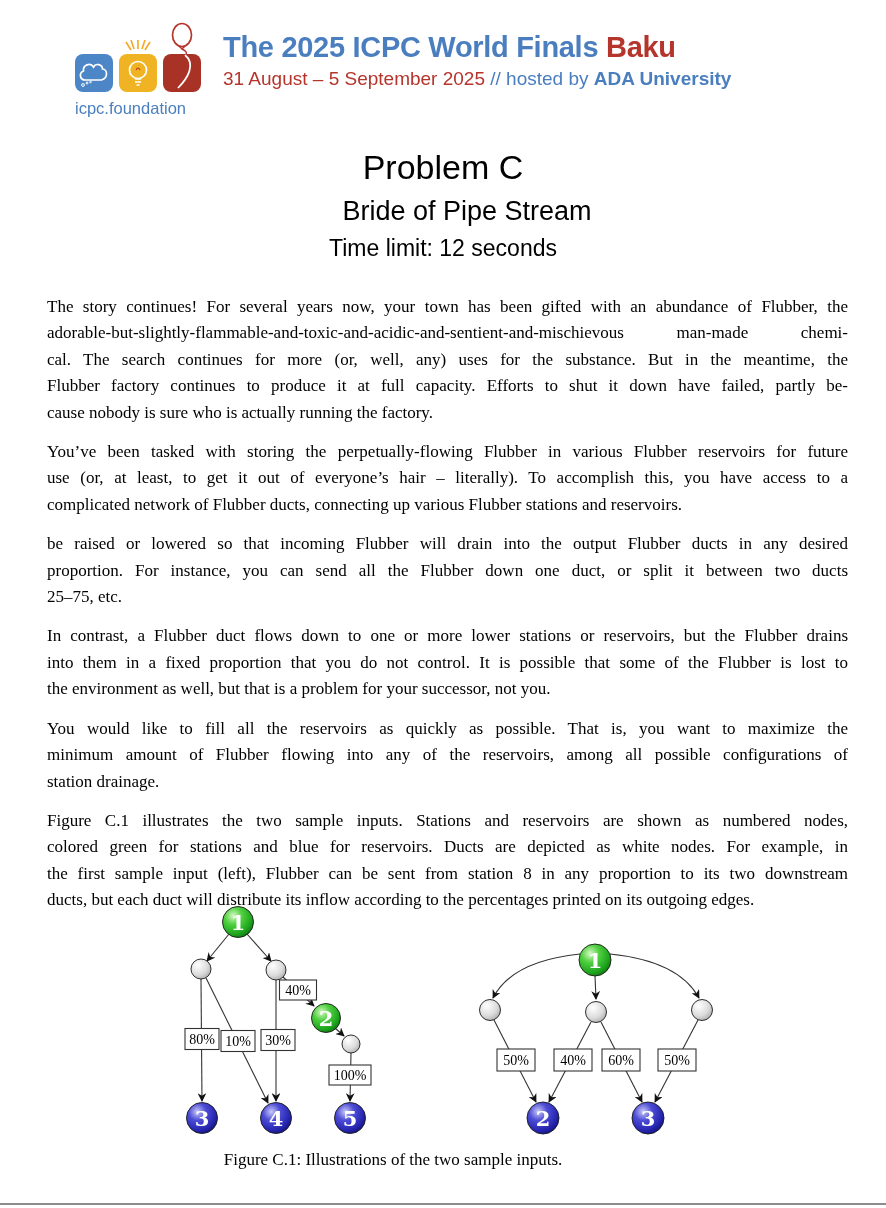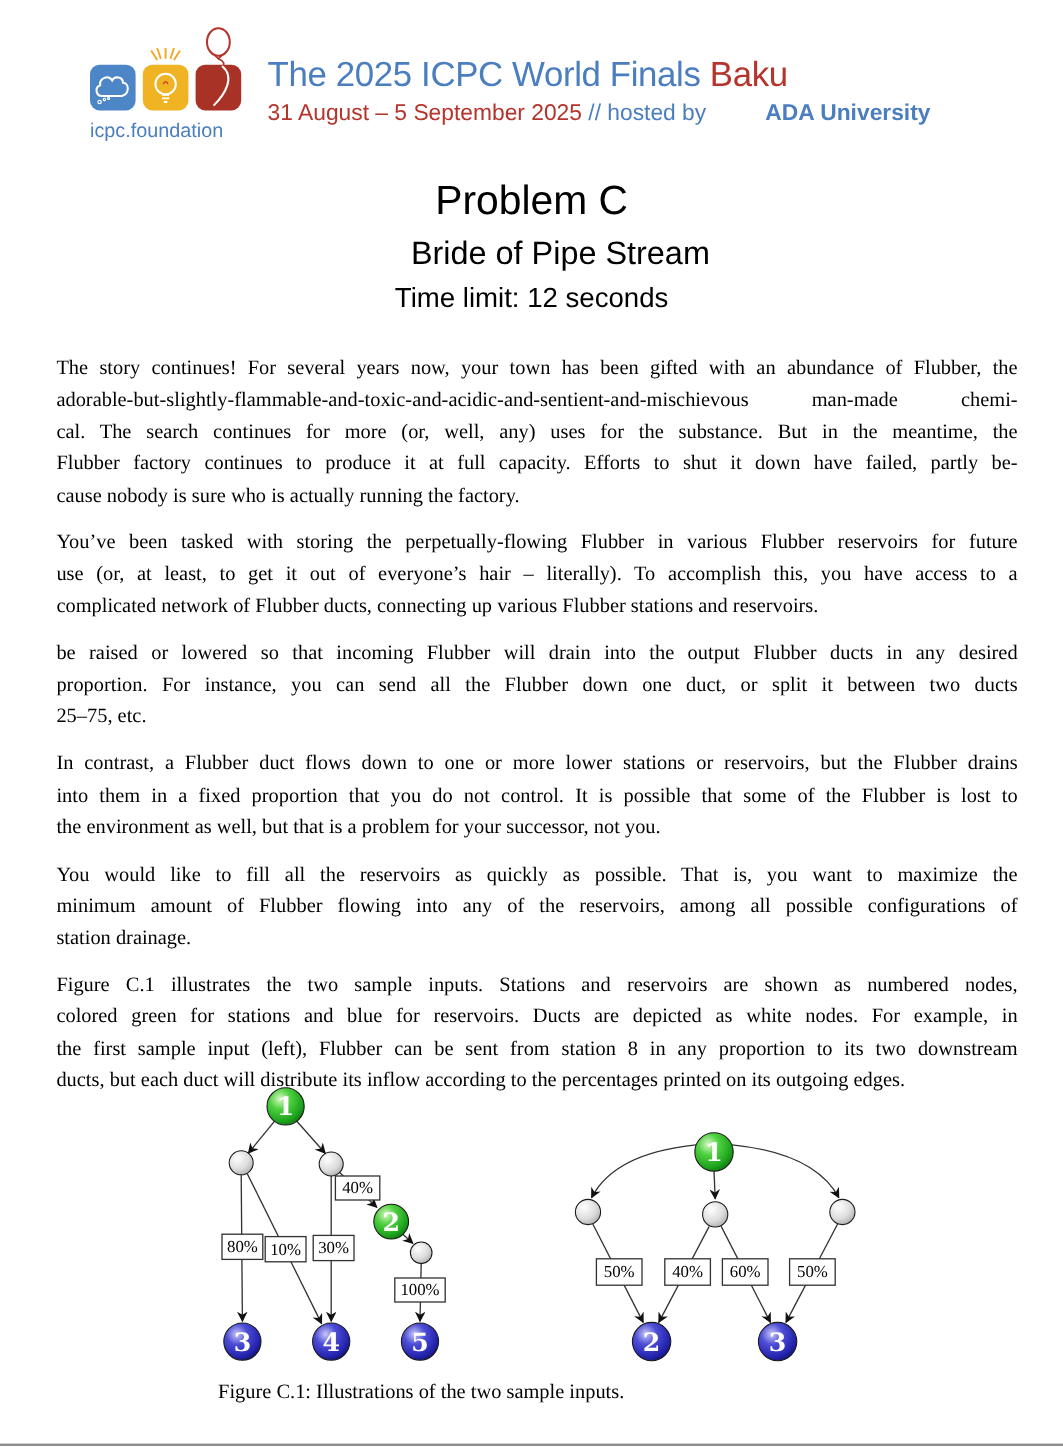--- a/index.html
+++ b/index.html
@@ -9,41 +9,41 @@
   }
   
   .hdr { position:absolute; left:75px; top:22px; display:flex; }
   .logo { width:130px; position:relative; }
   .logo-caption {
     font-family:"Liberation Sans", sans-serif; font-size:16.5px; color:#4a7ebf;
     margin-top:1px; letter-spacing:0px;
   }
   .hdr-text { margin-left:18px; padding-top:5px; font-family:"Liberation Sans", sans-serif; }
   .hdr-line1 { font-size:17px; color:#4a7ebf; }
-  .hdr-line2 { font-size:29px; font-weight:normal; color:#4a7ebf; margin-top:20px; letter-spacing:-0.3px; }
+  .hdr-line2 { font-size:29px; font-weight:bold; color:#4a7ebf; margin-top:4px; letter-spacing:-0.3px; }
   .hdr-line2 .city { color:#b5342c; }
   .hdr-line3 { font-size:19px; color:#4a7ebf; margin-top:4px; }
   .hdr-line3 .dates { color:#b5342c; }
-  .hdr-line3 .host { font-weight:bold;margin-left:44px; }
+  .hdr-line3 .host { font-weight:bold; }
   
   .title-block { position:absolute; top:148px; left:0; width:886px; text-align:center;
                  font-family:"Liberation Sans", sans-serif; }
   .title-main { font-size:34px; margin:0; font-weight:normal; }
   .title-name { font-size:27px; margin:9px 0 0 0; font-weight:normal;padding-left:48px; }
   .title-limit { font-size:23px; margin:8px 0 0 0; font-weight:normal; }
   
   .body-text { position:absolute; left:47px; top:294px; width:801px; }
   .para { margin:0 0 13px 0; }
   .pline { display:block; font-size:17px; line-height:26.4px;
            text-align:justify; text-align-last:justify; white-space:normal; }
   .pline.lastline { text-align-last:left; }
   
   .fig-svg { position:absolute; left:0; top:893px; }
   .fig-caption { position:absolute; top:1150px; left:0; width:702px; text-align:center;
-                 font-size:17px; }
+                 font-size:17px;padding-left:42px; }
   .edge { stroke:#333; stroke-width:1.1; fill:none; }
   .lblbox { fill:#ffffff; stroke:#333; stroke-width:1.1; }
   .lbltxt { font-family:"Liberation Serif", serif; font-size:14px; fill:#000; text-anchor:middle; }
   .node { stroke:#1a1a1a; stroke-width:0.9; }
   .numtxt { font-family:"DejaVu Serif", serif; font-size:21px; font-weight:bold;
             fill:#ffffff; text-anchor:middle; }
   
   .page-sep { position:absolute; left:0; top:1203px; width:886px; height:2px; background:#8d8d8d; }
 </style>
 </head>

